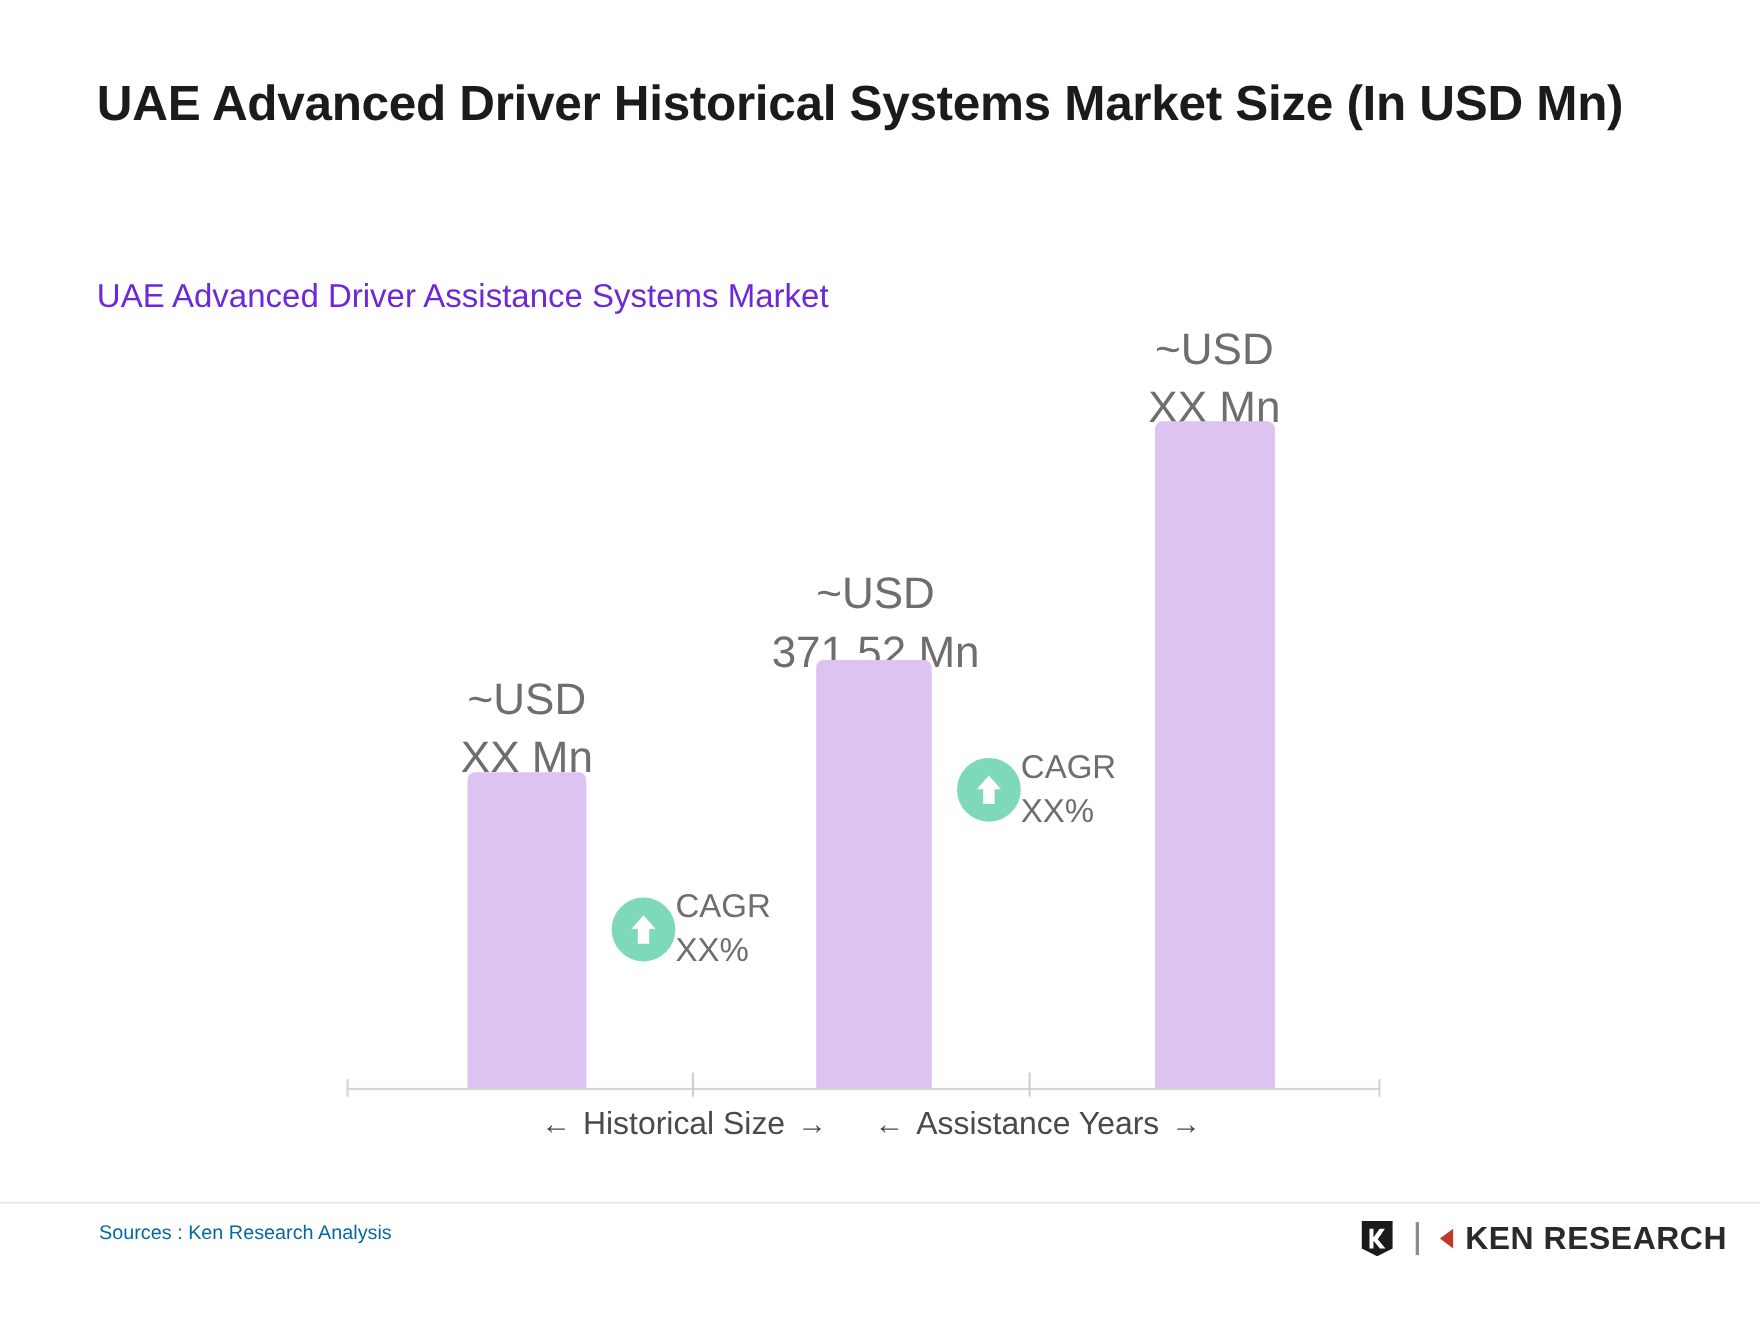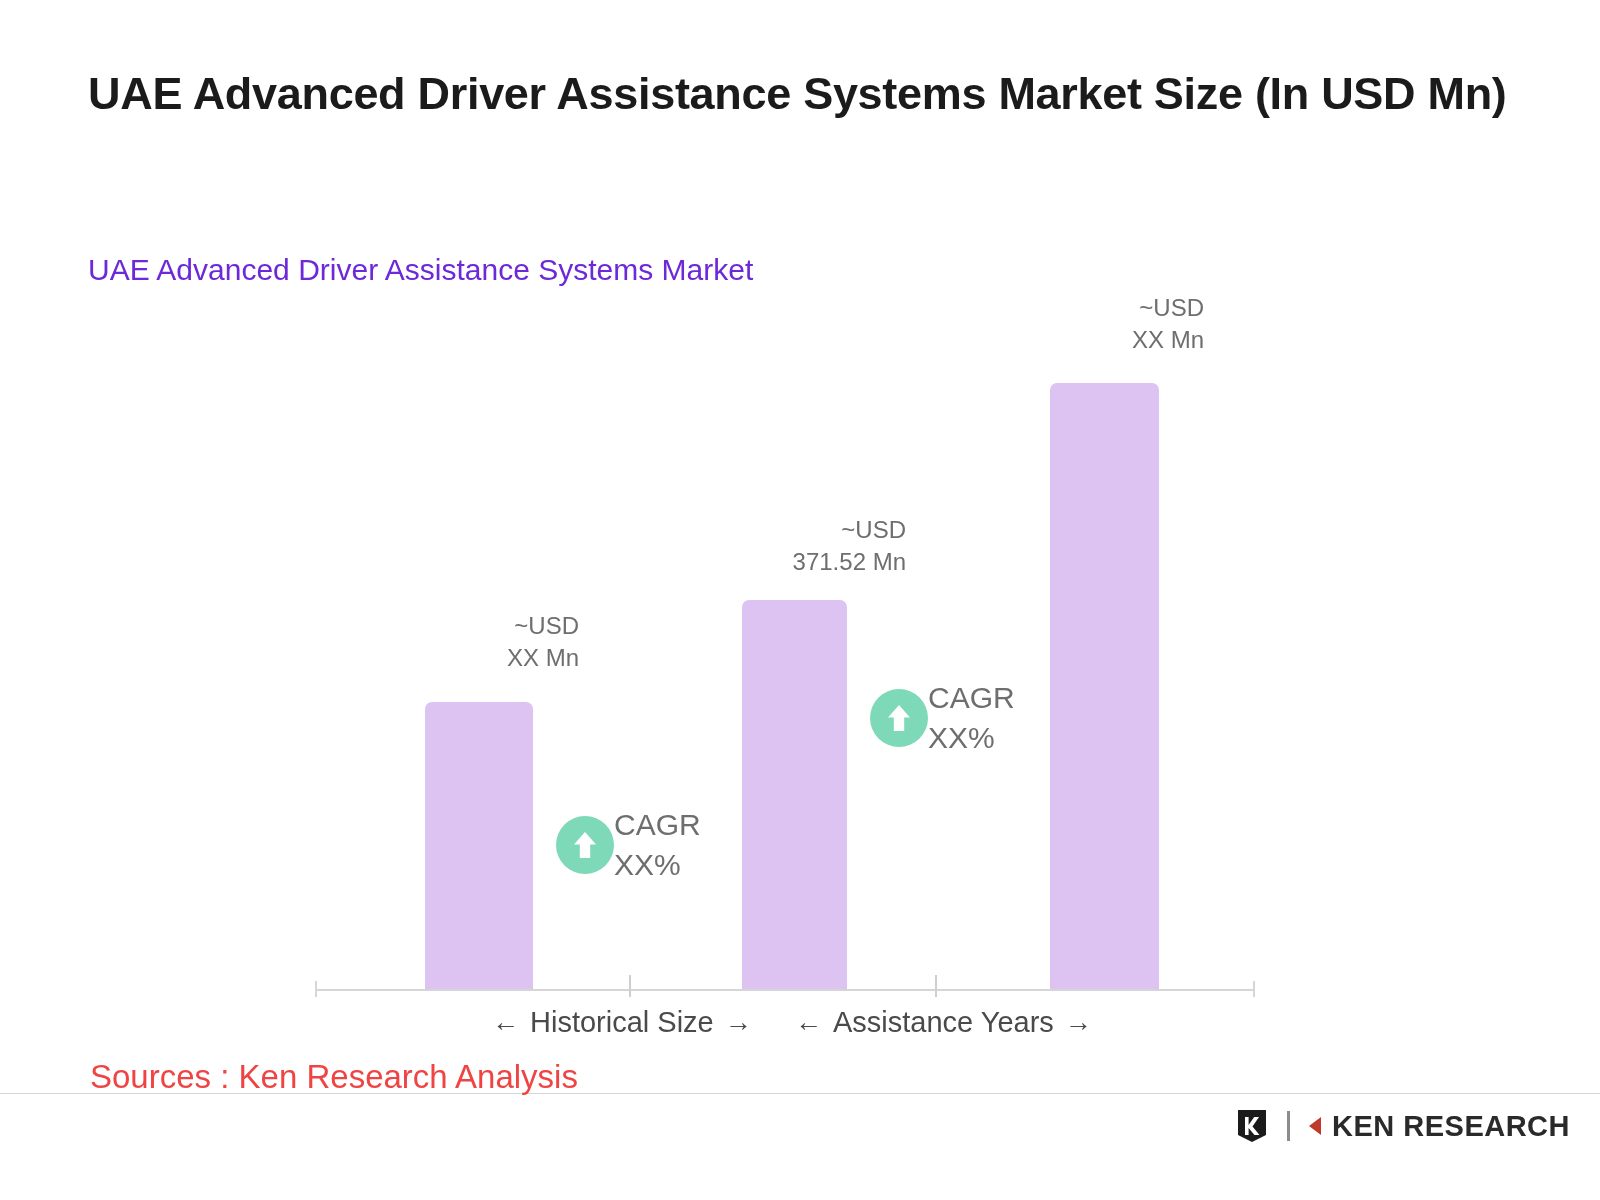--- a/index.html
+++ b/index.html
@@ -39,24 +39,24 @@
   .plot{position:absolute;left:0;top:0;width:1600px;height:1200px;}
 
   .bar{
     position:absolute;
     background:#dcc3f2;
     border-radius:7px 7px 0 0;
   }
 
   .bar-label{
     position:absolute;
-    font-size:24px;
+    font-size:40px;
     line-height:1.32;
     color:#6e6e70;
-    text-align:right;
+    text-align:center;
     white-space:nowrap;
   }
 
   
   .cagr{
     position:absolute;
     display:flex;
     align-items:center;
     gap:0;
   }
@@ -102,23 +102,23 @@
   .arrow{font-size:27px;color:#4a4a4a;line-height:1;}
 
   
   .footer-rule{
     position:absolute;
     left:0; top:1093px; width:1600px; height:1px;
     background:#d8d8d8;
   }
   .sources{
     position:absolute;
-    left:90px; top:1058px;
-    font-size:33px;
-    color:#ef4444;
+    left:90px; top:1110px;
+    font-size:18px;
+    color:#0369a1;
     white-space:nowrap;
   }
   .logo{
     position:absolute;
     right:30px; top:1109px;
     display:flex;align-items:center;gap:18px;
   }
   .logo-mark{
     width:34px;height:34px;
     position:relative;
@@ -134,21 +134,21 @@
     color:#2a2a2a;
     letter-spacing:0.5px;
     white-space:nowrap;
   }
 </style>
 </head>
 <body>
 
 <div class="slide">
 
-  <div class="title">UAE Advanced Driver Assistance Systems Market Size (In USD Mn)</div>
+  <div class="title">UAE Advanced Driver Historical Systems Market Size (In USD Mn)</div>
 
   <div class="subtitle">
     <div>UAE Advanced Driver Assistance Systems Market</div>
   </div>
 
   <div class="plot">
 
     <div class="bar-label" style="left:1004px;top:292px;width:200px;">
       <span>~USD</span><br>
       <span>XX Mn</span>

